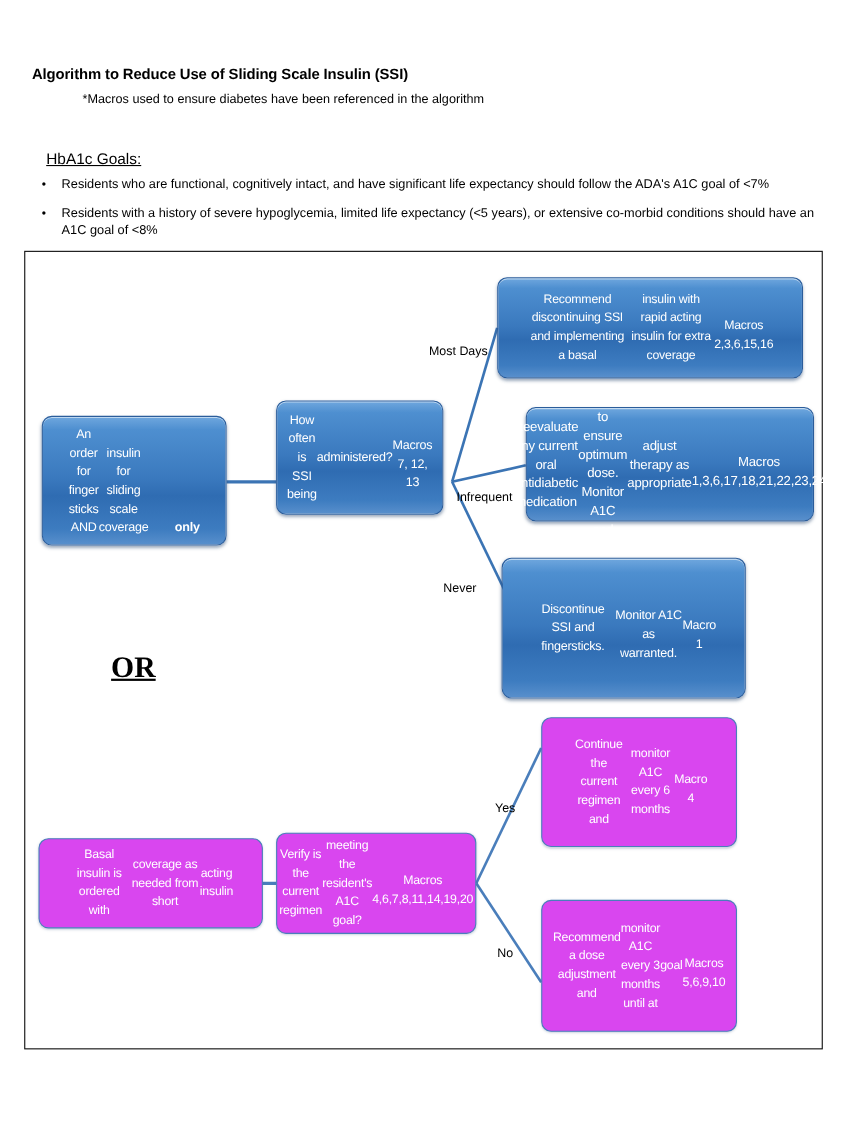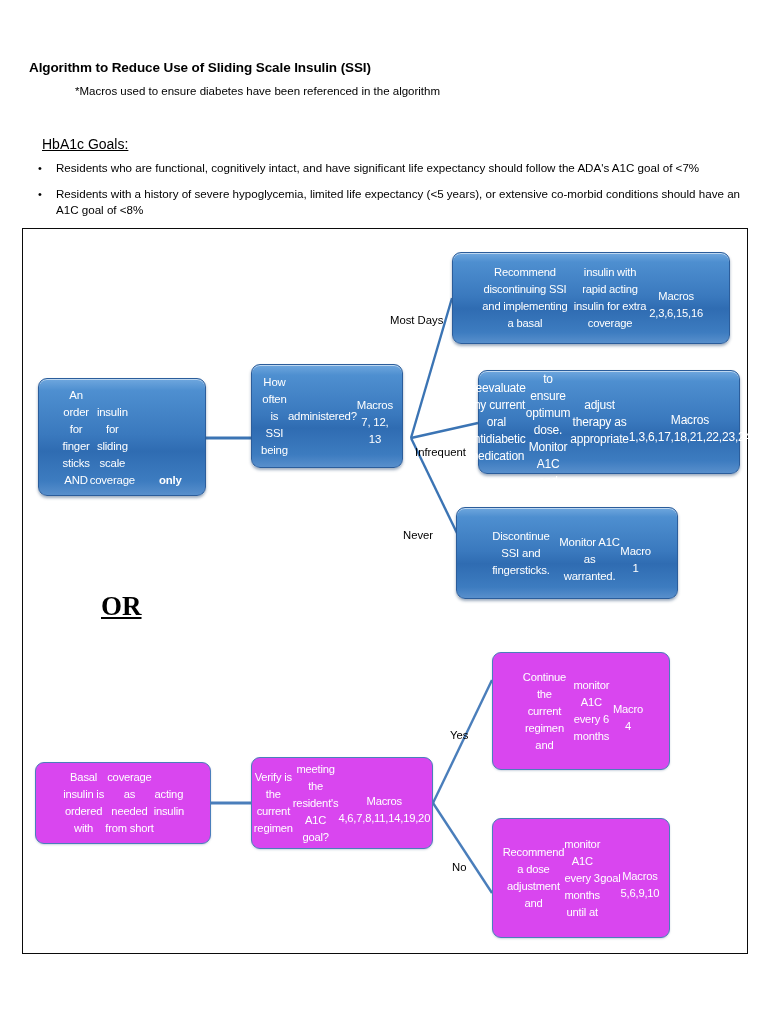--- a/index.html
+++ b/index.html
@@ -202,33 +202,33 @@
   <span class="line gap">Macros 2,3,6,15,16</span>
 </div>
 
 <div class="node glossy" style="left:478px; top:370px; width:262px; height:104px; font-size:12px;">
   <span class="line">Reevaluate any current oral antidiabetic medication</span>
   <span class="line">orders to ensure optimum dose. Monitor A1C and</span>
   <span class="line">adjust therapy as appropriate</span>
   <span class="line gap">Macros 1,3,6,17,18,21,22,23,24</span>
 </div>
 
-<div class="node glossy" style="left:456px; top:507px; width:222px; height:92px; font-size:11.4px;">
+<div class="node glossy" style="left:456px; top:507px; width:222px; height:128px; font-size:11.4px;">
   <span class="line">Discontinue SSI and fingersticks.</span>
   <span class="line gap">Monitor A1C as warranted.</span>
   <span class="line gap">Macro 1</span>
 </div>
 
 <div class="edge-label" style="left:390px; top:314px;">Most Days</div>
 <div class="edge-label" style="left:415px; top:446px;">Infrequent</div>
 <div class="edge-label" style="left:403px; top:529px;">Never</div>
 
 <div class="or-text">OR</div>
 
-<div class="node flat" style="left:35px; top:762px; width:176px; height:82px; font-size:11.2px;">
+<div class="node flat" style="left:35px; top:762px; width:204px; height:82px; font-size:11.2px;">
   <span class="line">Basal insulin is ordered with</span>
   <span class="line">coverage as needed  from short</span>
   <span class="line">acting insulin</span>
 </div>
 
 <div class="node flat" style="left:251px; top:757px; width:182px; height:92px; font-size:11.2px;">
   <span class="line">Verify is the current regimen</span>
   <span class="line">meeting the resident's A1C goal?</span>
   <span class="line gap">Macros 4,6,7,8,11,14,19,20</span>
 </div>

